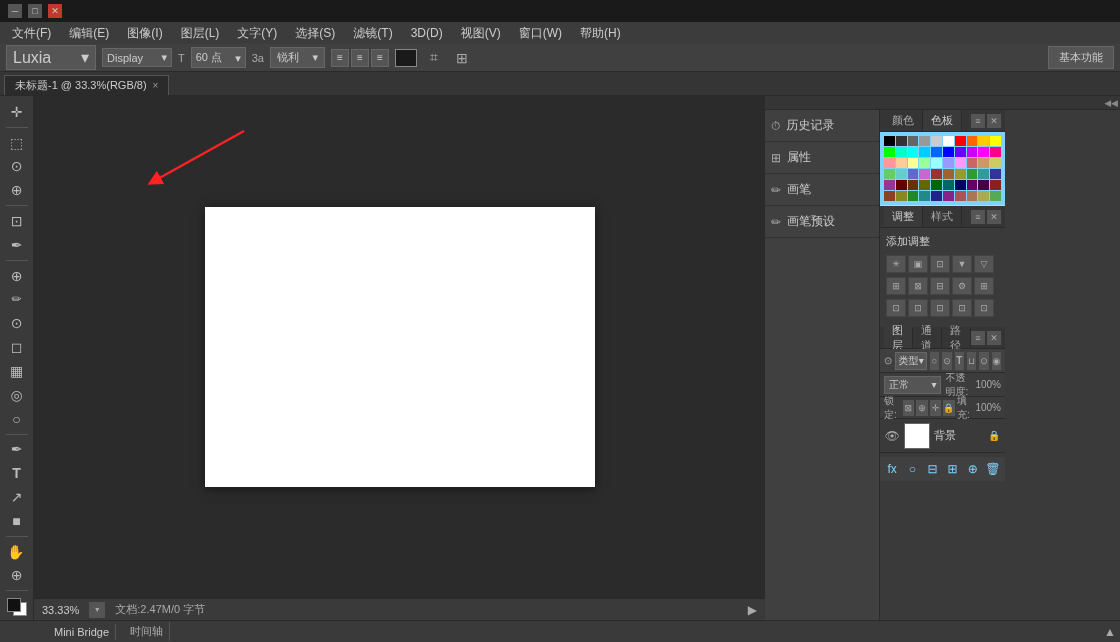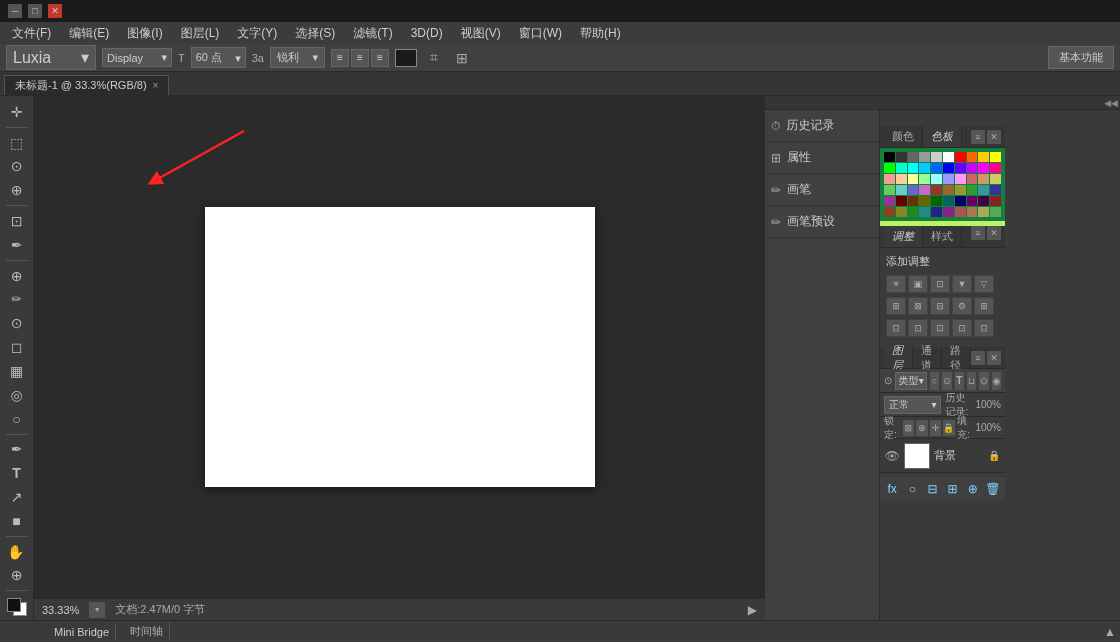--- a/index.html
+++ b/index.html
@@ -307,23 +307,22 @@
     
     #red-arrow {
       position: absolute;
       top: 30px;
       left: 60px;
       pointer-events: none;
     }
 
     
     #color-swatches-panel {
-      background: #15803d;
-      border-bottom: 5px solid #bef264;
-      margin-top: 16px;
+      background: #7dd3fc;
+      border-bottom: 1px solid #bef264;
     }
     #color-swatches-tabs {
       display: flex;
       align-items: center;
       height: 22px;
       background: #353535;
       border-bottom: 1px solid #2a2a2a;
       padding-left: 4px;
     }
     .panel-tab {
@@ -332,21 +331,20 @@
       color: #aaa;
       cursor: pointer;
       height: 100%;
       display: flex;
       align-items: center;
       border-right: 1px solid #2a2a2a;
     }
     .panel-tab.active {
       color: #ccc;
       background: #3a3a3a;
-      font-style: italic;
     }
     .panel-tab-actions {
       margin-left: auto;
       display: flex;
       gap: 2px;
       padding-right: 4px;
     }
     .panel-action-btn {
       width: 14px;
       height: 14px;
@@ -403,20 +401,21 @@
     }
 
     
     #adj-styles-panel {
       background: #3a3a3a;
     }
     .adj-panel-tabs {
       display: flex;
       height: 22px;
       background: #353535;
+      align-items: center;
       padding-left: 4px;
       border-bottom: 1px solid #2a2a2a;
     }
     .adj-panel-content {
       padding: 6px;
     }
     .adj-title {
       font-size: 11px;
       color: #ccc;
       margin-bottom: 6px;
@@ -937,21 +936,21 @@
             <div class="layers-tb-btn">⊔</div>
             <div class="layers-tb-btn">⊙</div>
             <div class="layers-tb-btn" style="margin-left:auto;">◉</div>
           </div>
           <div class="layers-mode-row">
             <div class="layers-mode-select" style="display:flex;align-items:center;justify-content:space-between;cursor:pointer;">
               <span>正常</span>
                 <span>▾</span>
             </div>
             <div class="layers-opacity-row">
-              <span>历史记录:</span>
+              <span>不透明度:</span>
               <span style="cursor:pointer;">100%</span>
             </div>
           </div>
           <div class="layers-lock-row">
             <span>锁定:</span>
             <div class="lock-btn">⊠</div>
             <div class="lock-btn">⊕</div>
             <div class="lock-btn">✛</div>
             <div class="lock-btn">🔒</div>
             <span style="margin-left:auto;">填充:</span>

